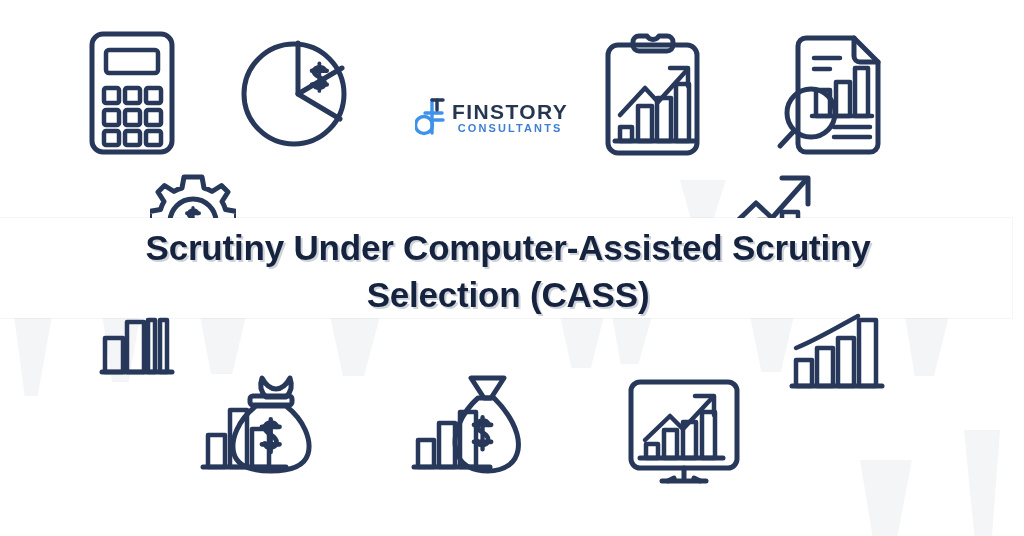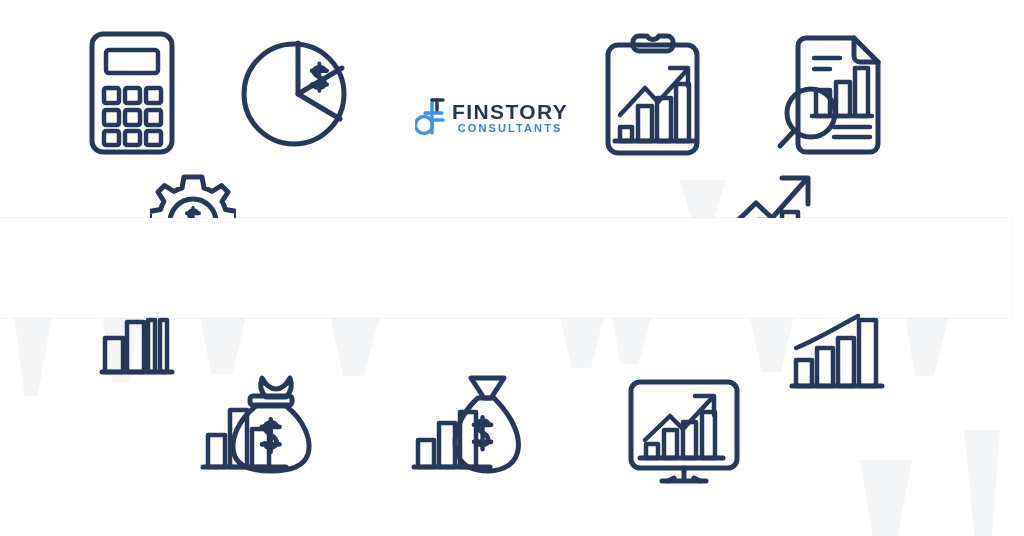--- a/index.html
+++ b/index.html
@@ -186,20 +186,24 @@
       <path class="ink" d="M4 60 L32 33 L48 48 L80 12"></path>
       <path class="ink" d="M58 8 L84 8 L84 34"></path>
       <rect class="ink-thin" x="10" y="62" width="16" height="18"></rect>
       <rect class="ink-thin" x="34" y="50" width="16" height="30"></rect>
       <rect class="ink-thin" x="58" y="42" width="16" height="38"></rect>
       <path class="ink" d="M2 80 L88 80"></path>
     </svg>
   </div>
 
   <div class="title-band"></div>
+  <div class="title-text">
+    <div>Scrutiny Under Computer-Assisted Scrutiny</div>
+    <div>Selection (CASS)</div>
+  </div>
 
   <div class="icon" style="left:100px; top:318px; z-index:6;">
     <svg width="90" height="62" viewBox="0 0 90 62">
       <rect class="ink-thin" x="5" y="20" width="18" height="34"></rect>
       <rect class="ink-thin" x="27" y="4" width="17" height="50"></rect>
       <rect class="ink-thin" x="48" y="2" width="7" height="52"></rect>
       <rect class="ink-thin" x="60" y="2" width="7" height="52"></rect>
       <path class="ink" d="M2 54 L72 54"></path>
     </svg>
   </div>

